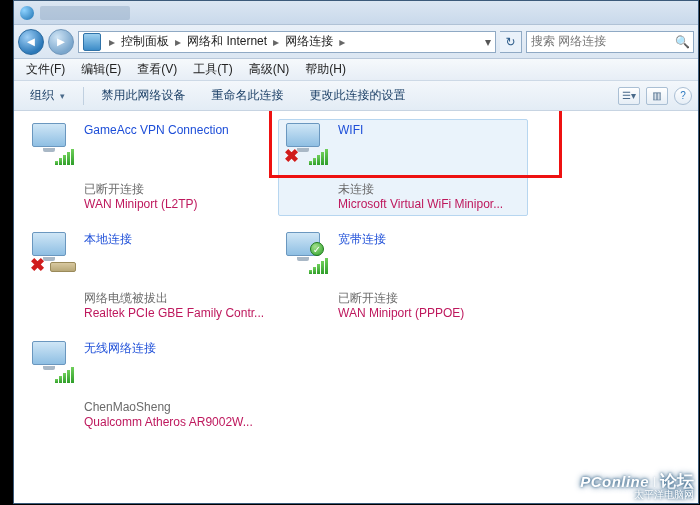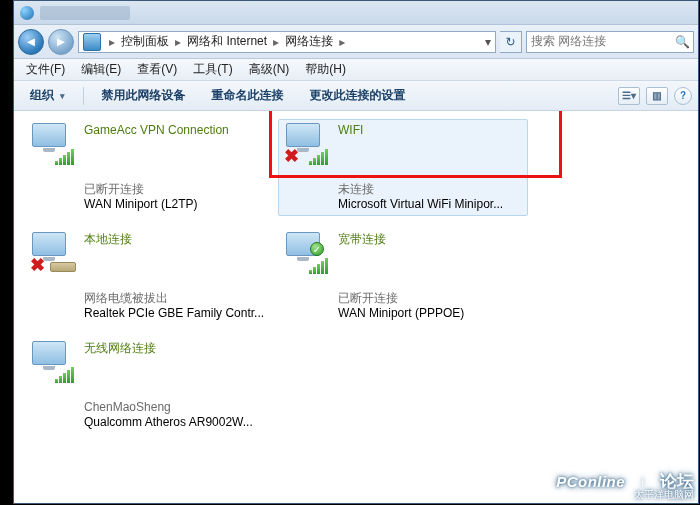--- a/index.html
+++ b/index.html
@@ -23,21 +23,21 @@
 .bc-drop { width:14px; text-align:center; color:#555; }
 .refresh { width:22px; height:22px; border:1px solid #8fa9c4; border-left:none; background:#eaf2fa; display:flex; align-items:center; justify-content:center; color:#2a5a88; font-size:12px;}
 .searchbox { width:168px; height:22px; border:1px solid #8fa9c4; background:#fff; display:flex; align-items:center; padding:0 4px; font-size:12px; color:#777;}
 .searchbox .sicon { width:14px; text-align:center; color:#5a7fa5; margin-left:auto;}
 
 
 .menubar { height:22px; background: linear-gradient(#f6f9fc,#e7eef6); border-bottom:1px solid #cdd9e6; display:flex; align-items:center; font-size:12px; color:#222; padding:0 4px;}
 .menuitem { padding: 2px 8px; }
 
 
-.cmdbar { height:30px; background: linear-gradient(#f3f7fb,#e3ecf5); border-bottom:1px solid #c7d4e2; display:flex; align-items:center; font-size:12px; color:#1b3f66; padding:0 6px; gap:6px;font-weight:bold;}
+.cmdbar { height:30px; background: linear-gradient(#f3f7fb,#e3ecf5); border-bottom:1px solid #c7d4e2; display:flex; align-items:center; font-size:12px; color:#1b3f66; padding:0 6px; gap:6px;}
 .cmditem { padding:4px 10px; display:flex; align-items:center; gap:4px;}
 .cmditem.org::after { content:"▾"; font-size:9px; color:#4a6a8a; margin-left:2px;}
 .cmd-sep { width:1px; height:18px; background:#c0d0e0; margin:0 2px;}
 .cmd-right { margin-left:auto; display:flex; align-items:center; gap:6px; color:#4a6a8a;}
 .view-icn { width:22px; height:18px; border:1px solid #aabfd4; background:linear-gradient(#fff,#e6eef6); border-radius:2px; display:flex; align-items:center; justify-content:center; font-size:10px;}
 
 
 .content { position:relative; height: calc(100% - 24px - 34px - 22px - 30px); background:#fff; padding:8px 10px; overflow:hidden;}
 .conn-grid { display:flex; flex-wrap:wrap; align-content:flex-start; }
 .conn { width: 250px; display:flex; gap:8px; padding:4px 6px; margin: 0 4px 12px 0; }
@@ -45,31 +45,31 @@
 .icon-wrap { width:46px; height:42px; position:relative; flex:0 0 46px;}
 .mon { position:absolute; left:2px; top:0; width:34px; height:24px; background:linear-gradient(#cfe6f6,#8fbfe3); border:1px solid #6a97bf; border-radius:2px;}
 .mon::after { content:""; position:absolute; left:10px; top:24px; width:12px; height:4px; background:#a9b8c6; border-radius:0 0 2px 2px;}
 .bars { position:absolute; right:2px; bottom:0; display:flex; align-items:flex-end; gap:1px;}
 .bars span { width:3px; background:linear-gradient(#6fcf5a,#2f9e2a); display:block;}
 .bars .b1{height:4px}.bars .b2{height:7px}.bars .b3{height:10px}.bars .b4{height:13px}.bars .b5{height:16px}
 .cable { position:absolute; right:0; bottom:2px; width:26px; height:10px; background:linear-gradient(#d8c8a0,#b8a878); border:1px solid #9a8a5a; border-radius:2px;}
 .redx { position:absolute; left:0; bottom:0; width:16px; height:16px; color:#d01c1c; font-weight:bold; font-size:18px; line-height:14px; text-shadow:0 0 2px #fff;}
 .greenchk { position:absolute; left:26px; bottom:18px; width:14px; height:14px; border-radius:50%; background:radial-gradient(circle at 35% 30%, #a2e08c, #2fa22a); color:#fff; font-size:10px; display:flex; align-items:center; justify-content:center; border:1px solid #1f7a1c;}
 .ctext { font-size:12px; line-height:15px; min-width:0;}
-.ctext .name { color:#4d7c0f;}
+.ctext .name { color:#1d4ed8;}
 .ctext .status { color:#6a6a6a;margin-top:44px;}
-.ctext .dev { color:#000000; white-space:nowrap; overflow:hidden; text-overflow:ellipsis; max-width:190px;}
+.ctext .dev { color:#be185d; white-space:nowrap; overflow:hidden; text-overflow:ellipsis; max-width:190px;}
 
 .highlight-box { position:absolute; left:255px; top:-3px; width:293px; height:70px; border:3px solid #e11; pointer-events:none;}
 
 .watermark { position:absolute; right:6px; bottom:4px; text-align:right; font-size:11px; color:#fff; text-shadow:0 0 3px #2b5d84, 0 0 6px #2b5d84; pointer-events:none; line-height:13px;}
 .watermark .big { font-size:15px; font-style:italic; font-weight:bold; letter-spacing:.5px;}
 .watermark .cn { font-size:10px;}
 .watermark .forum { font-size:17px; font-weight:bold;}
-.wm-row { display:flex; align-items:center; gap:16px; justify-content:flex-end;}
+.wm-row { display:flex; align-items:center; gap:4px; justify-content:flex-end;}
 </style>
 </head>
 <body>
 
 <div class="frame">
 
   <div class="titlebar">
     <span class="win-orb"></span>
     <span class="tb-blob"></span>
   </div>

